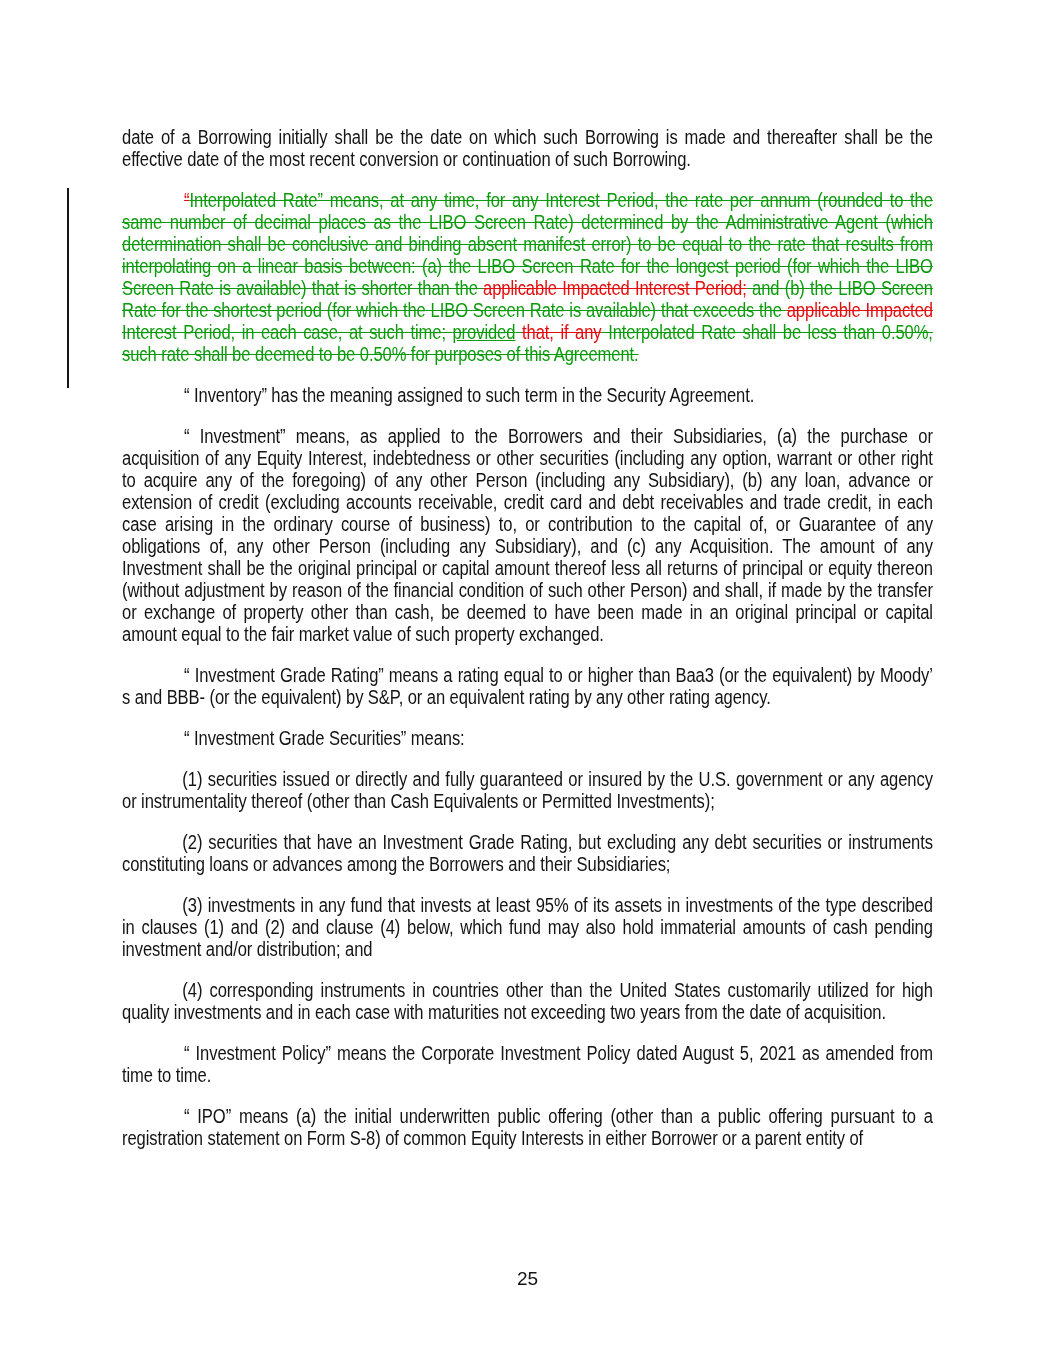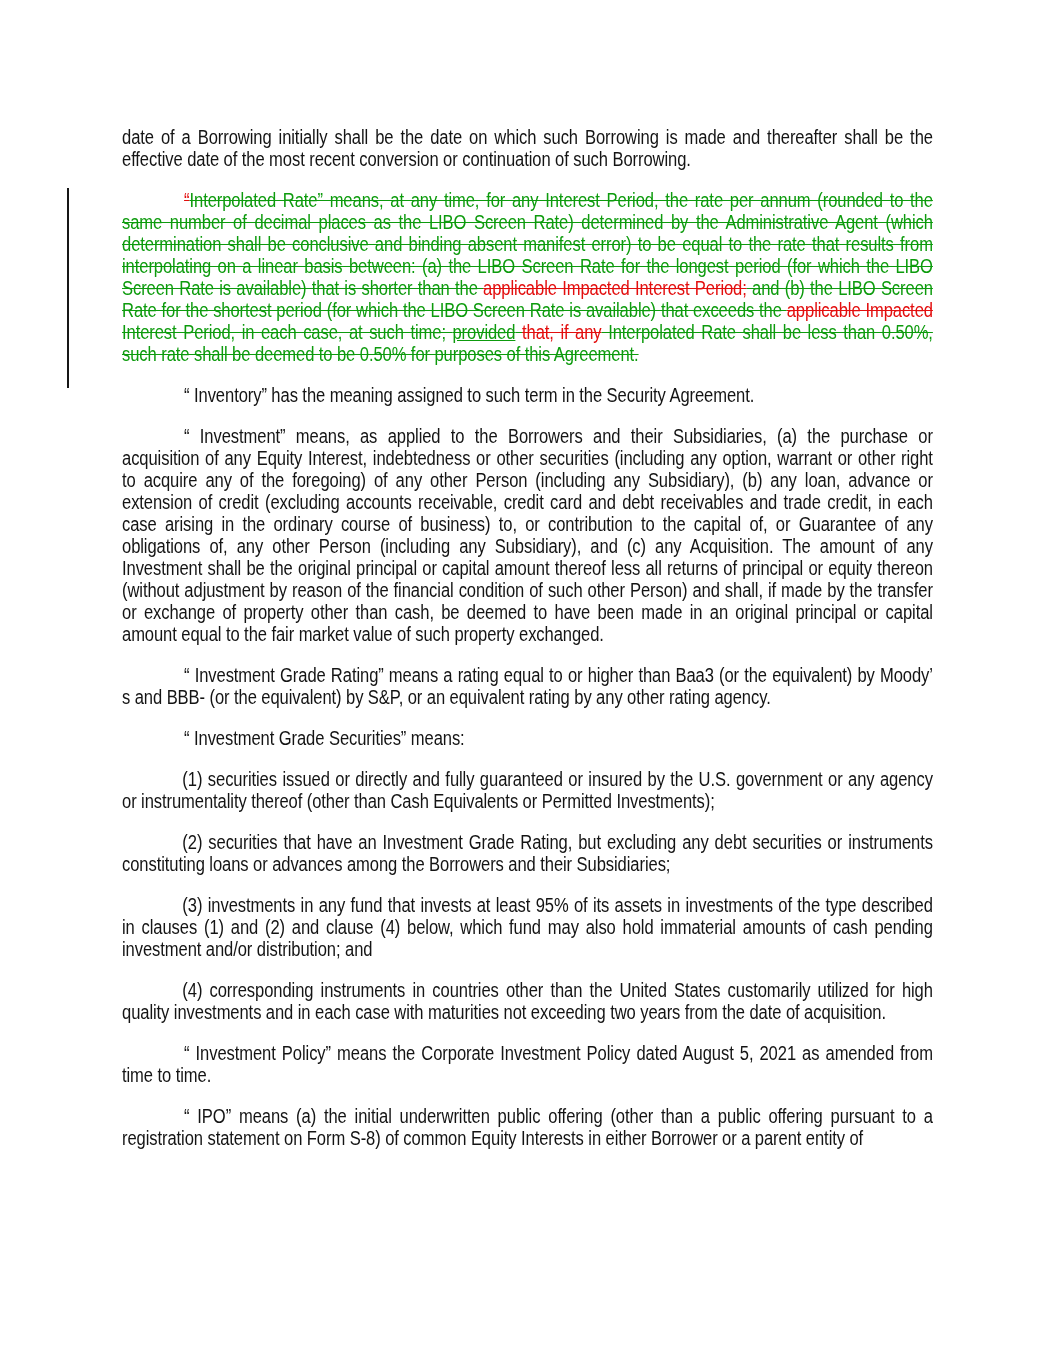--- a/index.html
+++ b/index.html
@@ -79,14 +79,15 @@
     <p class="clause">(3) investments in any fund that invests at least 95% of its assets in investments of the type described in clauses (1) and (2) and clause (4) below, which fund may also hold immaterial amounts of cash pending investment and/or distribution; and</p>
 
     <p class="clause">(4) corresponding instruments in countries other than the United States customarily utilized for high quality investments and in each case with maturities not exceeding two years from the date of acquisition.</p>
 
     <p class="indent">“ Investment Policy” means the Corporate Investment Policy dated August 5, 2021 as amended from time to time.</p>
 
     <p class="indent">“ IPO” means (a) the initial underwritten public offering (other than a public offering pursuant to a registration statement on Form S-8) of common Equity Interests in either Borrower or a parent entity of</p>
 
   </div>
 
+  <div class="page-footer">25</div>
 
 </div>
 
 </body></html>

